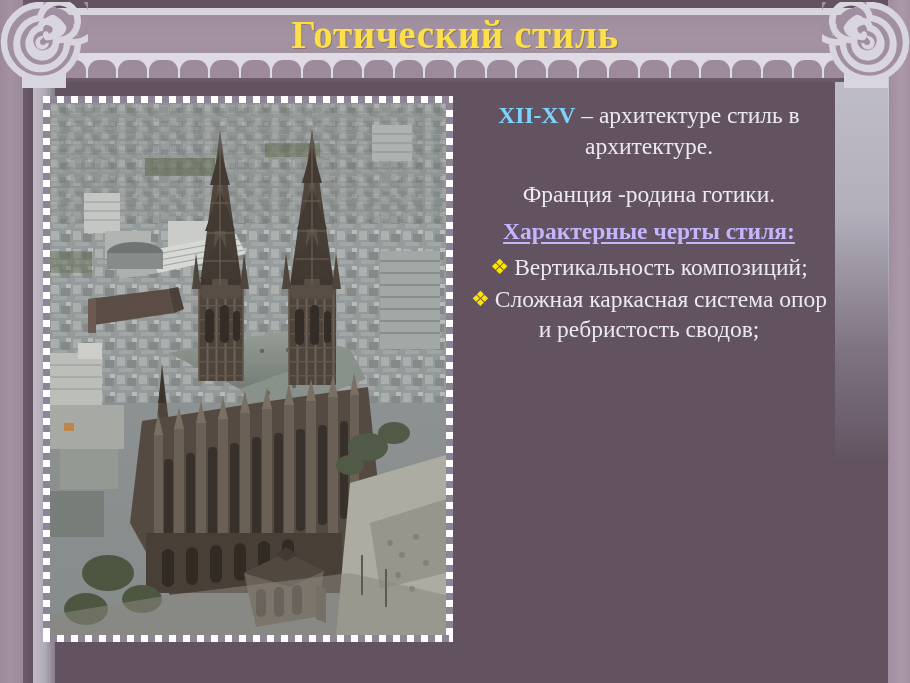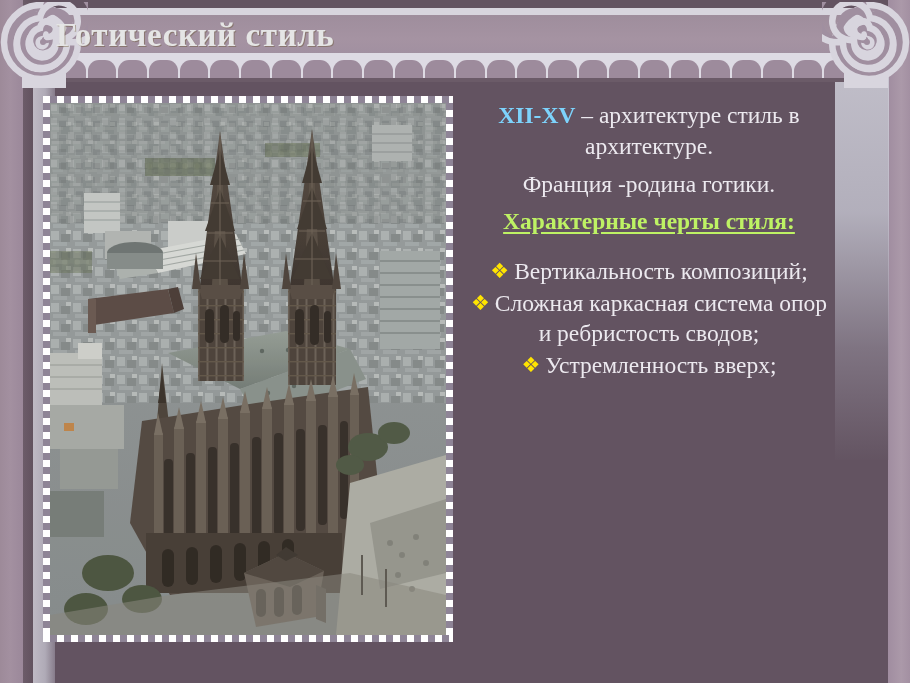--- a/index.html
+++ b/index.html
@@ -123,23 +123,24 @@
   }
   .volute.left  { left: 0px; }
   .volute.right { left: 822px; }
   .volute svg { display: block; width: 88px; height: 86px; }
 
   .banner-title {
     position: absolute;
     left: 56px; top: 11px;
     width: 798px; height: 48px;
     line-height: 48px;
-    font-size: 33px;
+    text-align: center;
+    font-size: 39px;
     font-weight: bold;
-    color: #e5e5e5;
+    color: #fde047;
     letter-spacing: .6px;
     text-shadow: 1px 1px 0 rgba(90,70,20,.35);
     white-space: nowrap;
   }
 
   
   .photo-wrap {
     position: absolute;
     left: 43px; top: 96px;
     width: 410px; height: 546px;
@@ -172,25 +173,25 @@
     line-height: 1.30;
   }
   .lead {
     margin: 0 0 4px 0;
   }
   .lead .hl {
     color: #7dd3fc;
     font-weight: bold;
   }
   .subline {
-    margin: 8px 0 6px 0;
+    margin: 18px 0 6px 0;
   }
   .section-head {
-    margin: 4px 0 20px 0;
-    color: #bef264;
+    margin: 4px 0 6px 0;
+    color: #c4b5fd;
     font-weight: bold;
     text-decoration: underline;
     text-underline-offset: 3px;
   }
   ul.features {
     list-style: none;
     margin: 2px;
     padding: 0;
   }
   ul.features li {
@@ -598,17 +599,16 @@
       <span class="hl">XII-XV</span><span> – архитектуре стиль в архитектуре.</span>
     </p>
 
     <p class="subline">Франция -родина готики.</p>
 
     <p class="section-head">Характерные черты стиля:</p>
 
     <ul class="features">
       <li><span class="bul">❖</span><span>Вертикальность композиций;</span></li>
       <li><span class="bul">❖</span><span>Сложная каркасная система опор и ребристость сводов;</span></li>
-      <li><span class="bul">❖</span><span>Устремленность вверх;</span></li>
     </ul>
   </div>
 
 </div>
 
 </body></html>

